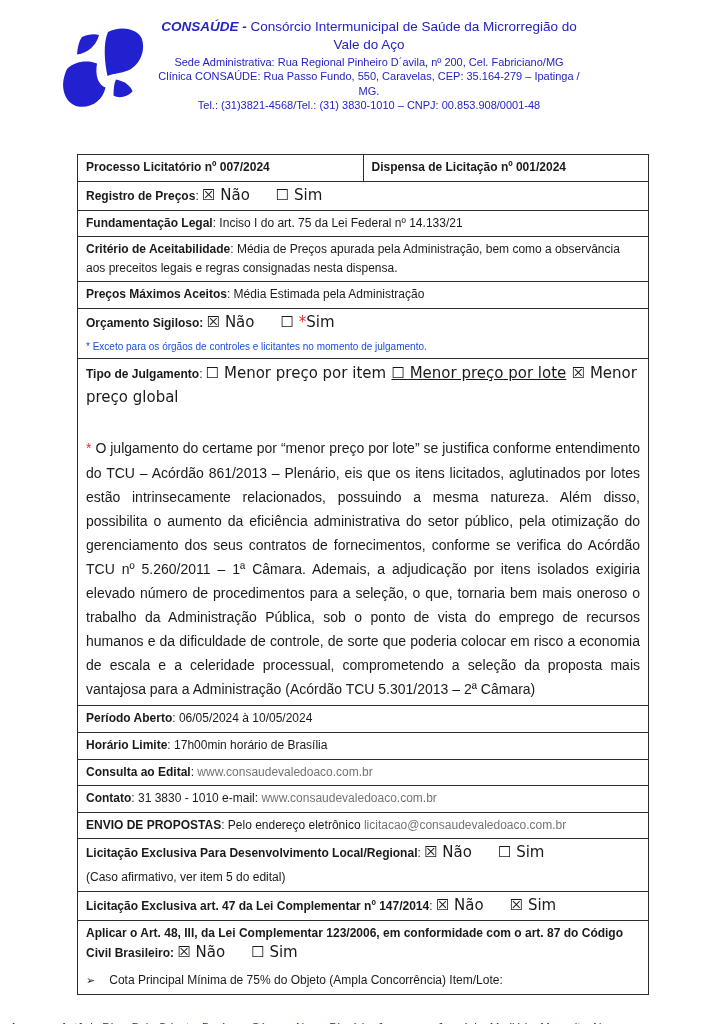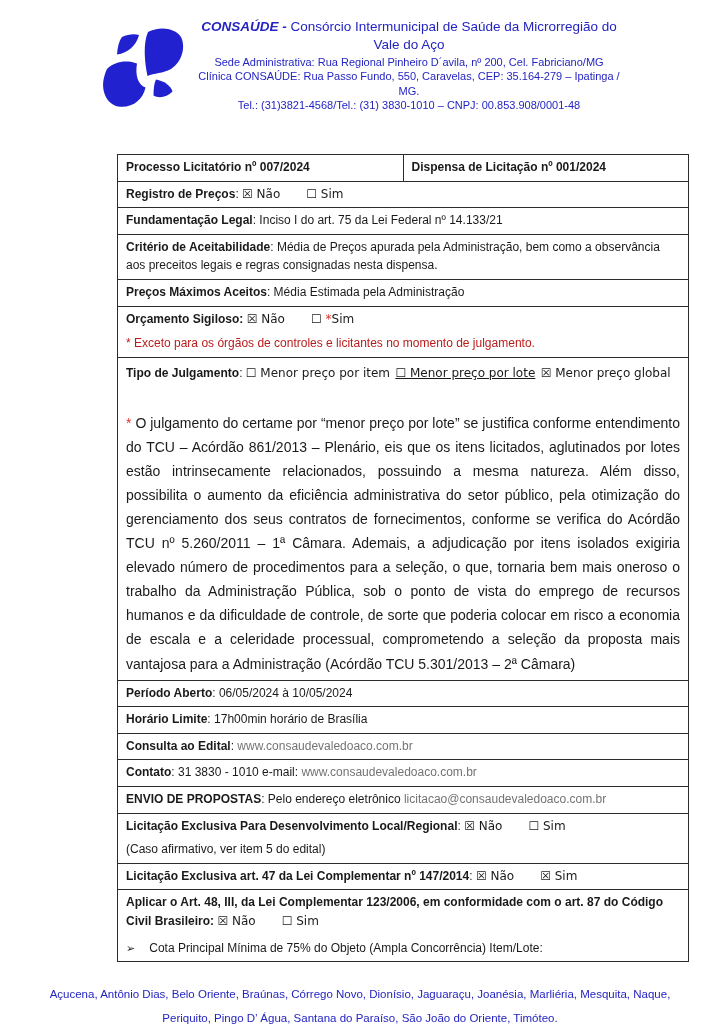--- a/index.html
+++ b/index.html
@@ -4,21 +4,21 @@
 <style>
   * { margin: 0; padding: 0; box-sizing: border-box; }
   html, body { background: #ffffff; }
   body {
     width: 724px; height: 1024px;
     font-family: "Liberation Sans", "DejaVu Sans", sans-serif;
     color: #1a1a1a;
     overflow: hidden;
     position: relative;
   }
-  .page { position: relative; width: 628px; height: 1024px; margin-left: 40px; }
+  .page { position: relative; width: 628px; height: 1024px; }
 
   
   .hdr { position: relative; padding-top: 18px; min-height: 120px; }
   .logo { position: absolute; left: 58px; top: 24px; width: 92px; height: 88px; }
   .hdr-text {
     margin: 0 40px 0 150px;
     text-align: center;
     color: #2424c2;
     line-height: 1.32;
   }
@@ -35,24 +35,24 @@
     table-layout: fixed;
   }
   table.doc td {
     border: 1.6px solid #2c2c2c;
     padding: 3px 8px 4px 8px;
     font-size: 12px;
     vertical-align: top;
     line-height: 1.55;
   }
   .lbl { font-weight: bold; }
-  .cb { font-size: 12px; font-family: "DejaVu Sans", sans-serif; line-height: 1.4; }
+  .cb { font-size: 15px; font-family: "DejaVu Sans", sans-serif; line-height: 1.4; }
   .cb + .cb { margin-left: 26px; text-align: right; }
   .red { color: #e2352c; }
-  .note-red { color: #b91c1c; font-size: 12px; margin-top: 6px; }
+  .note-red { color: #1d4ed8; font-size: 10px; margin-top: 6px; }
   .tlink { color: #737373; text-decoration: none; cursor: pointer; }
   .just-par {
     text-align: justify;
     margin-top: 26px;
     line-height: 1.72;
     font-size: 14px;
   }
   .julg-line { line-height: 2.0; }
   .wrap2 { line-height: 1.9; }
   .opts-line { margin-top: 6px; }

